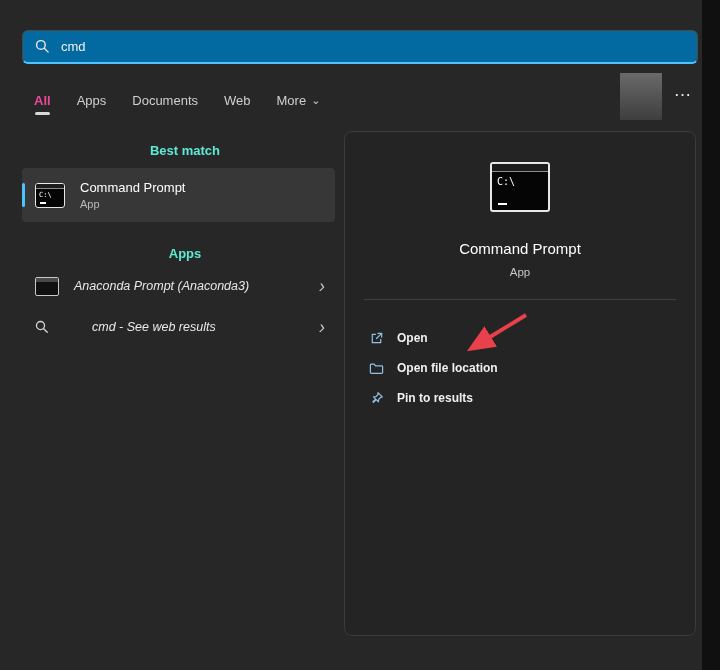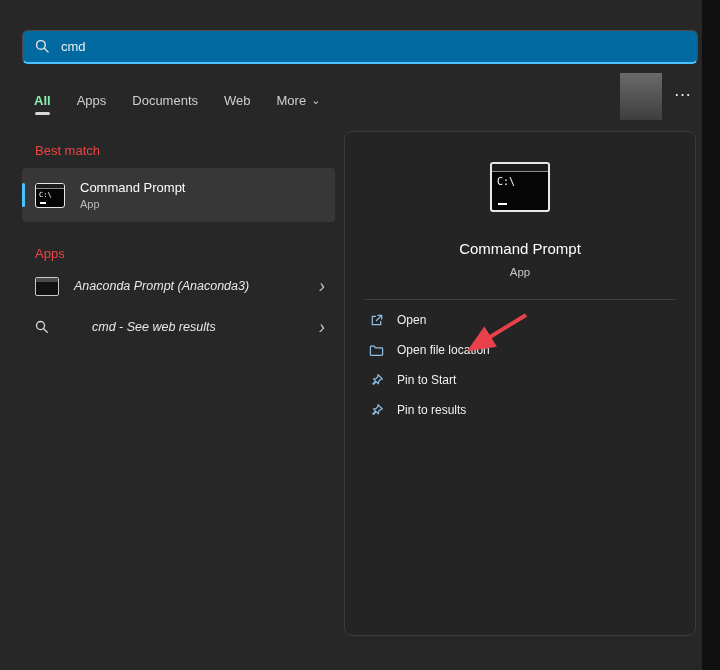--- a/index.html
+++ b/index.html
@@ -33,40 +33,40 @@
     flex:1; background:transparent; border:none; outline:none;
     color:#f0f0f0; font-size:13px; font-family:"Liberation Sans", sans-serif;
   }
   
   .tab-row {
     position:absolute; left:34px; top:88px; height:24px;
     display:flex; align-items:center; gap:26px;
     font-size:13px; color:#cfcfcf;
   }
   .tab { position:relative; cursor:default; display:flex; align-items:center; gap:5px; }
-  .tab.active { color:#86efac; font-weight:bold; }
+  .tab.active { color:#ec4899; font-weight:bold; }
   .tab.active::after {
     content:""; position:absolute; left:1px; right:1px; bottom:-7px;
     height:3px; border-radius:2px; background:#d8d8d8;
   }
   .chev-down { font-size:11px; color:#cfcfcf; line-height:1; }
   .gray-tile {
     position:absolute; left:620px; top:73px; width:42px; height:47px;
     background:linear-gradient(#6a6a6a,#3e3e3e);
   }
   .more-dots {
     position:absolute; left:668px; top:80px; width:30px; height:24px;
     color:#e8e8e8; font-size:18px; text-align:center; line-height:20px;
     letter-spacing:1px;
   }
   
   .left-col { position:absolute; left:22px; top:131px; width:313px; }
   .sec-heading {
     padding-left:13px; margin-top:12px;
-    font-size:13px; font-weight:normal; color:#ef4444;
+    font-size:13px; font-weight:bold; color:#5eead4;text-align:center;
   }
   .best-item {
     margin-top:10px; height:54px; background:#373737; border-radius:4px;
     display:flex; align-items:center; padding-left:13px; gap:15px;
     position:relative;
   }
   .accent-bar {
     position:absolute; left:0; top:15px; width:3px; height:24px;
     background:#4cc2ff; border-radius:2px;
   }
@@ -104,21 +104,21 @@
   
   .card {
     position:absolute; left:344px; top:131px; width:352px; height:505px;
     background:#242424; border:1px solid #3c3c3c; border-radius:8px;
     display:flex; flex-direction:column; align-items:center;
     padding-top:30px;
   }
   .card-title { margin-top:28px; font-size:15px; color:#fff; }
   .card-sub { margin-top:9px; font-size:11.5px; color:#c7c7c7; }
   .divider { width:312px; height:1px; background:#3f3f3f; margin-top:21px; }
-  .actions { width:312px; margin-top:5px; }
+  .actions { width:312px; margin-top:23px;font-weight:bold; }
   .action-row {
     height:30px; display:flex; align-items:center; gap:13px;
     padding-left:5px; font-size:12px; color:#f0f0f0; border-radius:4px;
   }
   .action-row svg { flex:none; }
   .act-icon { stroke:#8fc0e5; fill:none; stroke-width:1.3; stroke-linejoin:round; stroke-linecap:round; }
   
   .red-arrow { position:absolute; left:452px; top:310px; width:82px; height:50px; pointer-events:none; }
 </style>
 </head>
@@ -212,26 +212,20 @@
       </div>
 
 
       <div class="action-row">
         <svg width="15" height="15" viewBox="0 0 16 16" class="act-icon">
           <path d="M1.5 4.2c0-.5.4-.9.9-.9h3.1l1.4 1.8h6.7c.5 0 .9.4.9.9v6.3c0 .5-.4.9-.9.9H2.4c-.5 0-.9-.4-.9-.9V4.2z"></path>
         </svg>
         <span>Open file location</span>
       </div>
 
-      <div class="action-row">
-        <svg width="15" height="15" viewBox="0 0 16 16" class="act-icon">
-          <path d="M9.6 1.8l4.6 4.6-1.9.5-2 2-.3 2.6-2.3-2.3-2.9 2.9-.6-.6 2.9-2.9-2.3-2.3 2.6-.3 2-2z"></path>
-        </svg>
-        <span>Pin to Start</span>
-      </div>
 
       <div class="action-row">
         <svg width="15" height="15" viewBox="0 0 16 16" class="act-icon">
           <path d="M9.6 1.8l4.6 4.6-1.9.5-2 2-.3 2.6-2.3-2.3-2.9 2.9-.6-.6 2.9-2.9-2.3-2.3 2.6-.3 2-2z"></path>
         </svg>
         <span>Pin to results</span>
       </div>
 
     </div>
   </div>

